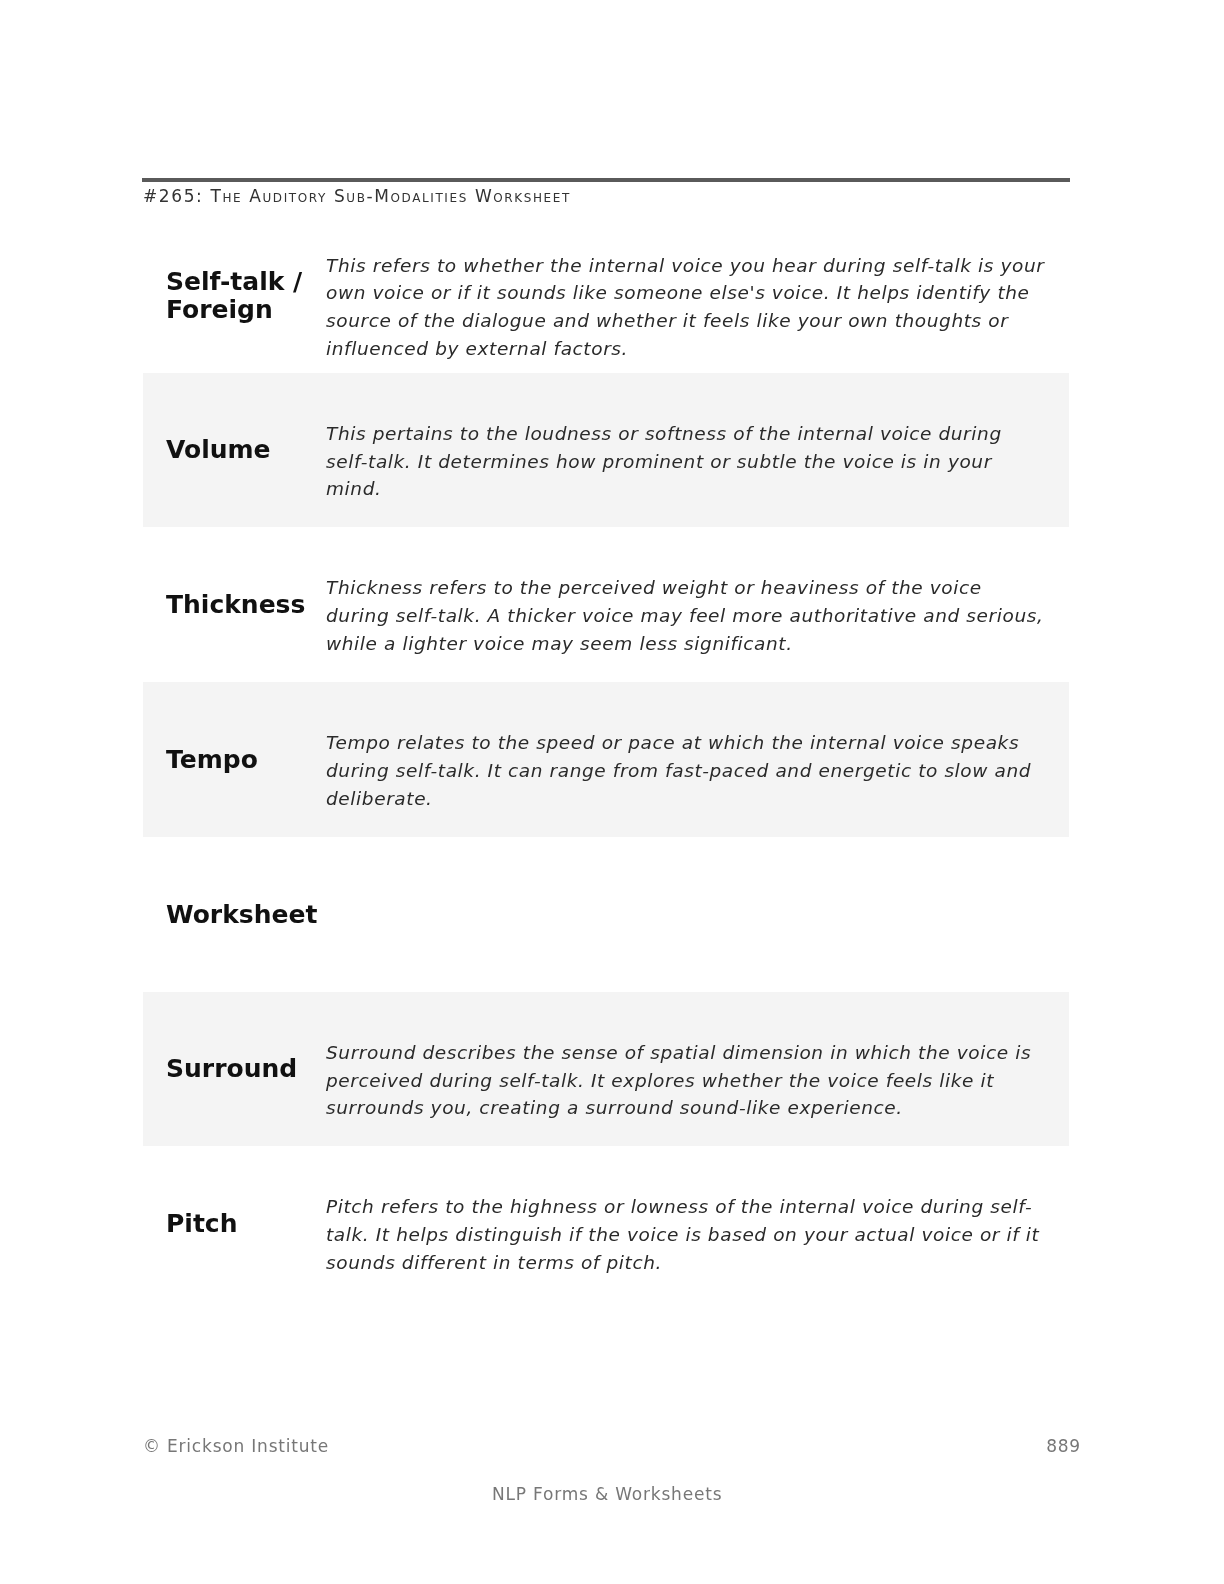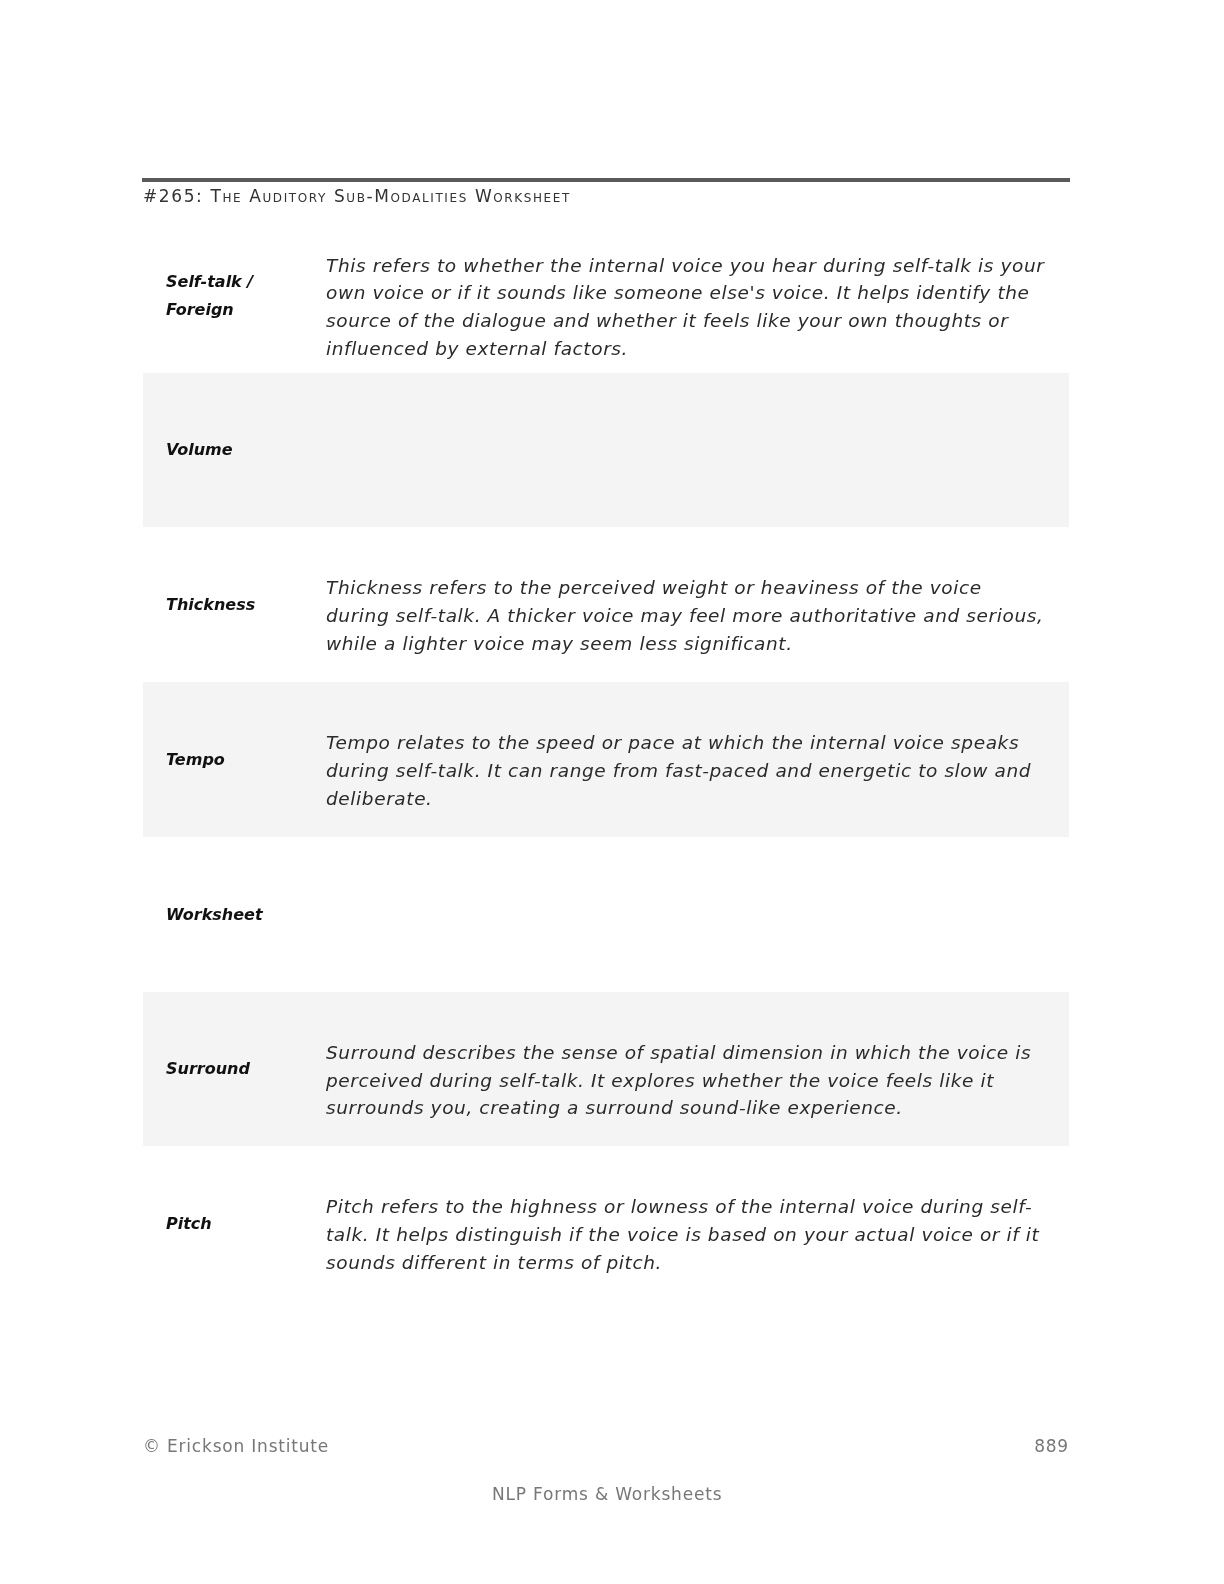--- a/index.html
+++ b/index.html
@@ -4,42 +4,43 @@
 <style>
   html, body { margin: 0; padding: 0; background: #ffffff; }
   body { width: 1224px; height: 1584px; position: relative; overflow: hidden;
          font-family: "DejaVu Sans", sans-serif; color: #1e1e1e; }
   .rule { position: absolute; left: 142px; top: 178px; width: 928px; height: 4px; background: #5a5a5a; }
   .title { position: absolute; left: 143px; top: 186px; font-size: 17px; letter-spacing: 1.6px;
            color: #333; font-variant: small-caps; white-space: nowrap; }
   .table { position: absolute; left: 143px; top: 218px; width: 926px; }
   .row { display: flex; align-items: center; box-sizing: border-box; }
   .row.shaded { background: #f4f4f4; }
-  .term { width: 160px; padding-left: 23px; font-weight: bold; font-style: italic;
-          font-size: 16px; line-height: 28px; color: #111; box-sizing: content-box; }
+  .term { width: 160px; padding-left: 23px; font-weight: bold; 
+          font-size: 25px; line-height: 28px; color: #111; box-sizing: content-box; }
   .desc { width: 720px; font-style: italic; font-size: 18.5px; line-height: 27.7px;
           color: #2a2a2a; letter-spacing: 0.6px; margin-top: 23px; }
   .footer { position: absolute; top: 1436px; font-size: 17px; color: #777; letter-spacing: 0.8px; white-space: nowrap; }
   .f-left { left: 143px; }
   .f-center { left: 492px; margin-top: 48px; }
-  .f-right { right: 155px; }
+  .f-right { right: 143px; }
 </style>
 </head>
 <body>
 
 <div class="rule"></div>
 <div class="title">#265: The Auditory Sub-Modalities Worksheet</div>
 
 <div class="table">
   <div class="row" style="height:155px">
     <div class="term" style="width:160px">Self-talk / Foreign</div>
     <div class="desc">This refers to whether the internal voice you hear during self-talk is your own voice or if it sounds like someone else's voice. It helps identify the source of the dialogue and whether it feels like your own thoughts or influenced by external factors.</div>
   </div>
   <div class="row shaded" style="height:154px">
     <div class="term">Volume</div>
+    <div class="desc">This pertains to the loudness or softness of the internal voice during self-talk. It determines how prominent or subtle the voice is in your mind.</div>
   </div>
   <div class="row" style="height:155px">
     <div class="term">Thickness</div>
     <div class="desc">Thickness refers to the perceived weight or heaviness of the voice during self-talk. A thicker voice may feel more authoritative and serious, while a lighter voice may seem less significant.</div>
   </div>
   <div class="row shaded" style="height:155px">
     <div class="term">Tempo</div>
     <div class="desc">Tempo relates to the speed or pace at which the internal voice speaks during self-talk. It can range from fast-paced and energetic to slow and deliberate.</div>
   </div>
   <div class="row" style="height:155px">

